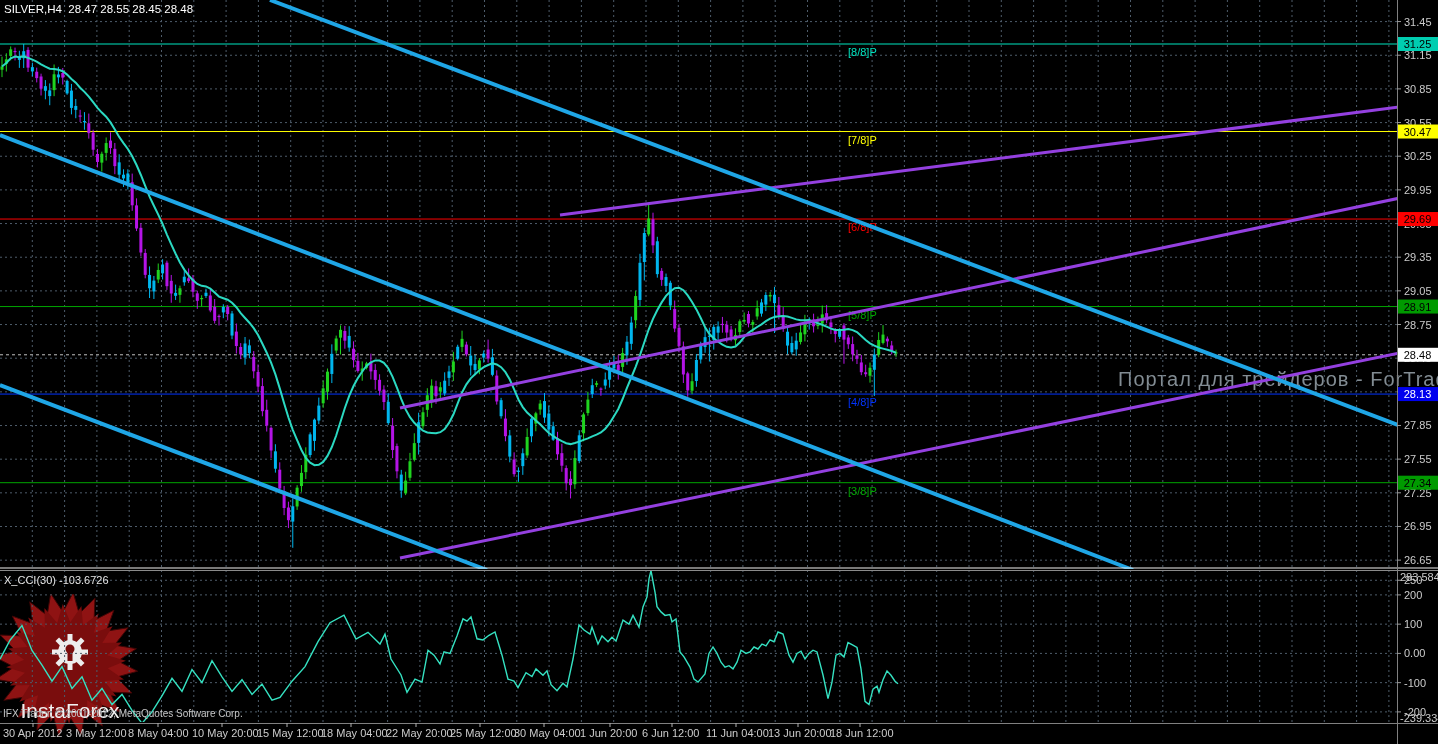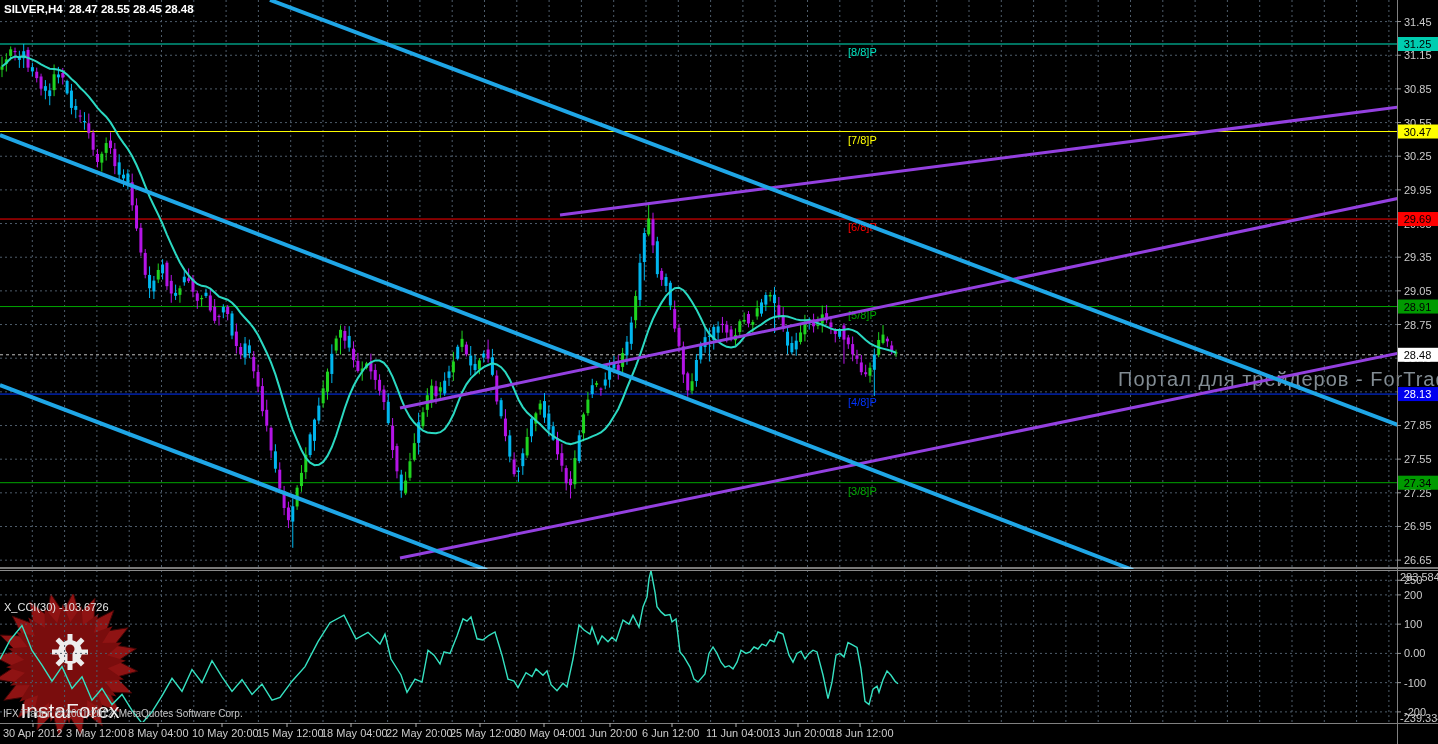--- a/index.html
+++ b/index.html
@@ -4,22 +4,22 @@
 <style>
   html,body{margin:0;padding:0;background:#000;}
   .stage{position:relative;width:1438px;height:744px;background:#000;overflow:hidden;
          font-family:"Liberation Sans",sans-serif;}
   .stage svg text{font-family:"Liberation Sans",sans-serif;}
   .watermark{position:absolute;left:1118px;top:368px;z-index:0;color:#828C93;
              font-size:20px;letter-spacing:1px;white-space:nowrap;}
   .logo{position:absolute;left:-14px;top:594px;z-index:0;}
   #chart-svg{position:absolute;left:0;top:0;z-index:1;}
   .overlay{position:absolute;z-index:2;white-space:pre;}
-  .title{left:4px;top:3px;font-size:11.5px;font-weight:700;color:#FFFFFF;}
-  .cci-label{left:4px;top:574px;font-size:11px;color:#E6E6E6;margin-top:27px;}
+  .title{left:4px;top:3px;font-size:11.5px;font-weight:400;color:#FFFFFF;}
+  .cci-label{left:4px;top:574px;font-size:11px;color:#E6E6E6;}
   .copyright{left:3px;top:708px;z-index:3;font-size:10px;color:#C6C6C6;}
 </style>
 </head>
 <body>
 
 <div class="stage">
   <div class="watermark">Портал для трейдеров - ForTrader.ru</div>
 
   <div class="logo">
     <svg id="logo-svg" width="170" height="150" viewBox="0 0 170 150">

